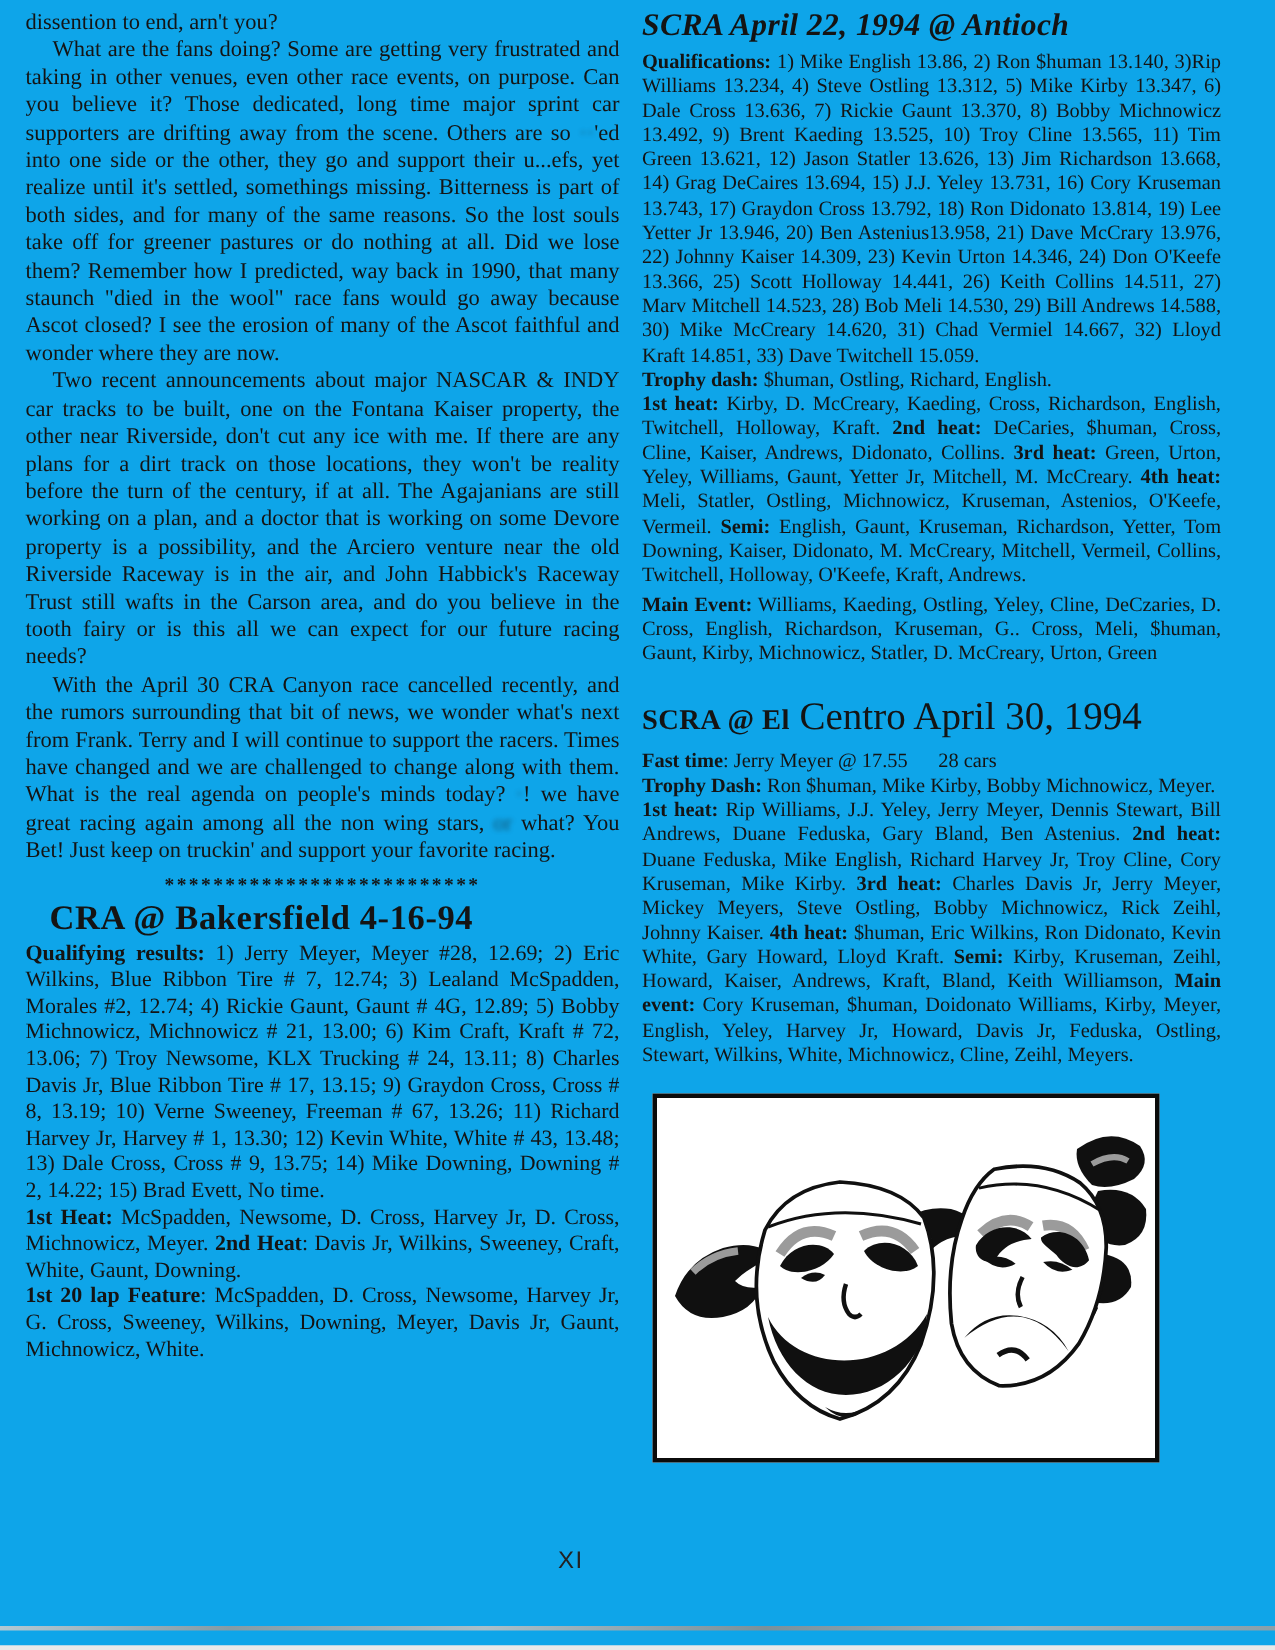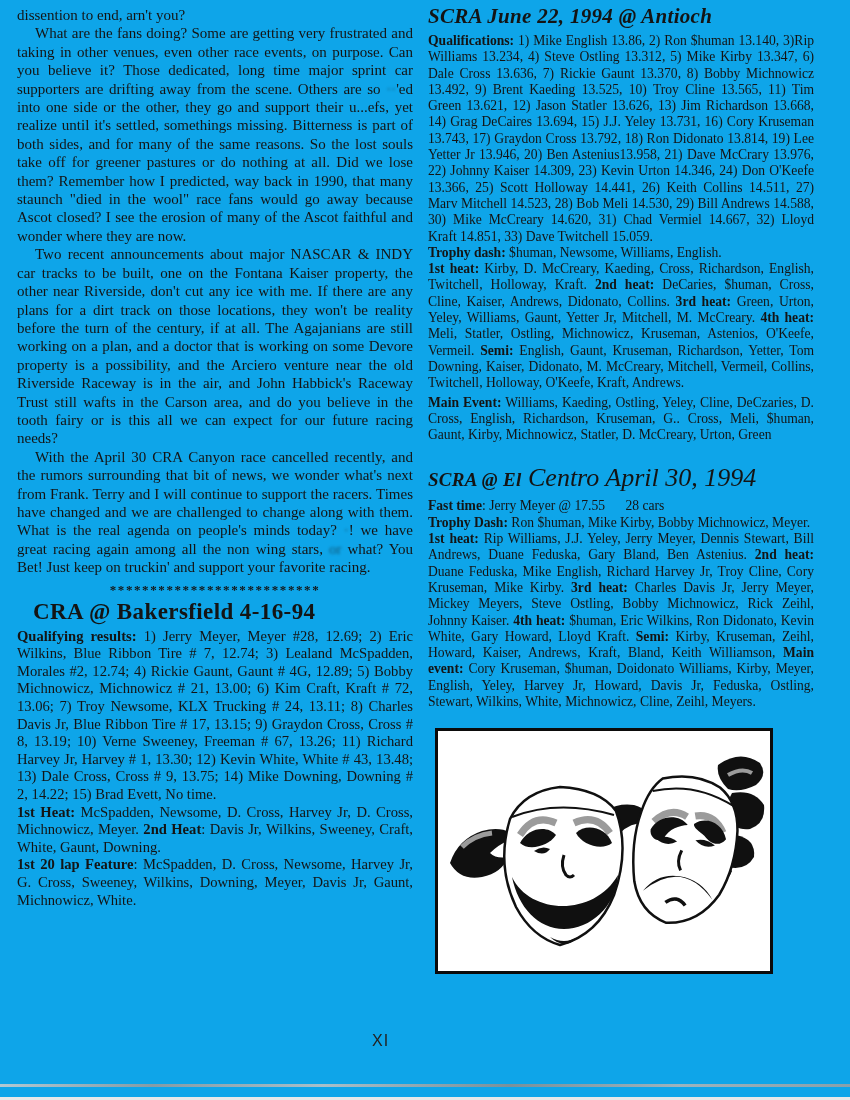--- a/index.html
+++ b/index.html
@@ -12,21 +12,21 @@
   p{margin:0;}
   .lp{font-size:15px;line-height:18.4px;text-align:justify;}
   .ind{text-indent:18px;}
   .divider{text-align:center;font-weight:bold;font-size:13px;letter-spacing:1.6px;margin:5px 0 1px;}
   .h-bak{font-weight:bold;font-size:23px;line-height:26px;margin:0 16px 3px;letter-spacing:.4px;}
   .bp{font-size:14.6px;line-height:17.6px;text-align:justify;}
 
   .h-ant{font-weight:bold;font-style:italic;font-size:21px;line-height:25px;margin:2px 0 4px;letter-spacing:.3px;}
   .rp{font-size:13.6px;line-height:16.3px;text-align:justify;}
   .mt{margin-top:3px;}
-  .h-elc{font-size:26px;line-height:30px;font-weight:normal;margin:20px 0 3px;white-space:nowrap;font-style:italic;}
+  .h-elc{font-size:26px;line-height:30px;font-weight:normal;margin:20px 0 3px;white-space:nowrap;}
   .h-elc .lead{font-weight:bold;font-size:19px;letter-spacing:.3px;}
 
   .b{font-weight:bold;}
   .smudge{filter:blur(1.8px);opacity:.55;}
 
   .masks-box{margin:18px 0 0 7px;width:332px;height:240px;border:3px solid #0b0b0b;background:#fff;}
   .masks-box svg{display:block;}
 
   .pageno{position:absolute;left:372px;top:1032px;font-family:"Liberation Sans", sans-serif;
           font-size:16px;color:#222;letter-spacing:1px;}
@@ -44,23 +44,23 @@
     <p class="lp ind"><span>Two recent announcements about major NASCAR &amp; INDY car tracks to be built, one on the Fontana Kaiser property, the other near Riverside, don't cut any ice with me. If there are any plans for a dirt track on those locations, they won't be reality before the turn of the century, if at all. The Agajanians are still working on a plan, and a doctor that is working on some Devore property is a possibility, and the Arciero venture near the old Riverside Raceway is in the air, and John Habbick's Raceway Trust still wafts in the Carson area, and do you believe in the tooth fairy or is this all we can expect for our future racing needs?</span></p>
     <p class="lp ind"><span>With the April 30 CRA Canyon race cancelled recently, and the rumors surrounding that bit of news, we wonder what's next from Frank. Terry and I will continue to support the racers. Times have changed and we are challenged to change along with them. What is the real agenda on people's minds today? </span><span class="smudge">·</span><span>! we have great racing again among all the non wing stars, </span><span class="smudge">or</span><span> what? You Bet! Just keep on truckin' and support your favorite racing.</span></p>
     <div class="divider">**************************</div>
     <h2 class="h-bak">CRA @ Bakersfield 4-16-94</h2>
     <p class="bp"><span class="b">Qualifying results:</span><span> 1) Jerry Meyer, Meyer #28, 12.69; 2) Eric Wilkins, Blue Ribbon Tire # 7, 12.74; 3) Lealand McSpadden, Morales #2, 12.74; 4) Rickie Gaunt, Gaunt # 4G, 12.89; 5) Bobby Michnowicz, Michnowicz # 21, 13.00; 6) Kim Craft, Kraft # 72, 13.06; 7) Troy Newsome, KLX Trucking # 24, 13.11; 8) Charles Davis Jr, Blue Ribbon Tire # 17, 13.15; 9) Graydon Cross, Cross # 8, 13.19; 10) Verne Sweeney, Freeman # 67, 13.26; 11) Richard Harvey Jr, Harvey # 1, 13.30; 12) Kevin White, White # 43, 13.48; 13) Dale Cross, Cross # 9, 13.75; 14) Mike Downing, Downing # 2, 14.22; 15) Brad Evett, No time.</span></p>
     <p class="bp"><span class="b">1st Heat:</span><span> McSpadden, Newsome, D. Cross, Harvey Jr, D. Cross, Michnowicz, Meyer. </span><span class="b">2nd Heat</span><span>: Davis Jr, Wilkins, Sweeney, Craft, White, Gaunt, Downing.</span></p>
     <p class="bp"><span class="b">1st 20 lap Feature</span><span>: McSpadden, D. Cross, Newsome, Harvey Jr, G. Cross, Sweeney, Wilkins, Downing, Meyer, Davis Jr, Gaunt, Michnowicz, White.</span></p>
   </div>
 
   <div class="col col-right">
-    <h2 class="h-ant">SCRA June 22, 1994 @ Antioch</h2>
+    <h2 class="h-ant">SCRA April 22, 1994 @ Antioch</h2>
     <p class="rp"><span class="b">Qualifications:</span><span> 1) Mike English 13.86, 2) Ron $human 13.140, 3)Rip Williams 13.234, 4) Steve Ostling 13.312, 5) Mike Kirby 13.347, 6) Dale Cross 13.636, 7) Rickie Gaunt 13.370, 8) Bobby Michnowicz 13.492, 9) Brent Kaeding 13.525, 10) Troy Cline 13.565, 11) Tim Green 13.621, 12) Jason Statler 13.626, 13) Jim Richardson 13.668, 14) Grag DeCaires 13.694, 15) J.J. Yeley 13.731, 16) Cory Kruseman 13.743, 17) Graydon Cross 13.792, 18) Ron Didonato 13.814, 19) Lee Yetter Jr 13.946, 20) Ben Astenius13.958, 21) Dave McCrary 13.976, 22) Johnny Kaiser 14.309, 23) Kevin Urton 14.346, 24) Don O'Keefe 13.366, 25) Scott Holloway 14.441, 26) Keith Collins 14.511, 27) Marv Mitchell 14.523, 28) Bob Meli 14.530, 29) Bill Andrews 14.588, 30) Mike McCreary 14.620, 31) Chad Vermiel 14.667, 32) Lloyd Kraft 14.851, 33) Dave Twitchell 15.059.</span></p>
-    <p class="rp"><span class="b">Trophy dash:</span><span> $human, Newsome, Williams, English.</span></p>
+    <p class="rp"><span class="b">Trophy dash:</span><span> $human, Ostling, Richard, English.</span></p>
     <p class="rp"><span class="b">1st heat:</span><span> Kirby, D. McCreary, Kaeding, Cross, Richardson, English, Twitchell, Holloway, Kraft. </span><span class="b">2nd heat:</span><span> DeCaries, $human, Cross, Cline, Kaiser, Andrews, Didonato, Collins. </span><span class="b">3rd heat:</span><span> Green, Urton, Yeley, Williams, Gaunt, Yetter Jr, Mitchell, M. McCreary. </span><span class="b">4th heat:</span><span> Meli, Statler, Ostling, Michnowicz, Kruseman, Astenios, O'Keefe, Vermeil. </span><span class="b">Semi:</span><span> English, Gaunt, Kruseman, Richardson, Yetter, Tom Downing, Kaiser, Didonato, M. McCreary, Mitchell, Vermeil, Collins, Twitchell, Holloway, O'Keefe, Kraft, Andrews.</span></p>
     <p class="rp mt"><span class="b">Main Event:</span><span> Williams, Kaeding, Ostling, Yeley, Cline, DeCzaries, D. Cross, English, Richardson, Kruseman, G.. Cross, Meli, $human, Gaunt, Kirby, Michnowicz, Statler, D. McCreary, Urton, Green</span></p>
 
     <h2 class="h-elc"><span class="lead">SCRA @ El</span><span> Centro April 30, 1994</span></h2>
     <p class="rp"><span class="b">Fast time</span><span>: Jerry Meyer @ 17.55&nbsp;&nbsp;&nbsp;&nbsp;&nbsp;&nbsp;28 cars</span></p>
     <p class="rp"><span class="b">Trophy Dash:</span><span> Ron $human, Mike Kirby, Bobby Michnowicz, Meyer.</span></p>
     <p class="rp"><span class="b">1st heat:</span><span> Rip Williams, J.J. Yeley, Jerry Meyer, Dennis Stewart, Bill Andrews, Duane Feduska, Gary Bland, Ben Astenius. </span><span class="b">2nd heat:</span><span> Duane Feduska, Mike English, Richard Harvey Jr, Troy Cline, Cory Kruseman, Mike Kirby. </span><span class="b">3rd heat:</span><span> Charles Davis Jr, Jerry Meyer, Mickey Meyers, Steve Ostling, Bobby Michnowicz, Rick Zeihl, Johnny Kaiser. </span><span class="b">4th heat:</span><span> $human, Eric Wilkins, Ron Didonato, Kevin White, Gary Howard, Lloyd Kraft. </span><span class="b">Semi:</span><span> Kirby, Kruseman, Zeihl, Howard, Kaiser, Andrews, Kraft, Bland, Keith Williamson, </span><span class="b">Main event:</span><span> Cory Kruseman, $human, Doidonato Williams, Kirby, Meyer, English, Yeley, Harvey Jr, Howard, Davis Jr, Feduska, Ostling, Stewart, Wilkins, White, Michnowicz, Cline, Zeihl, Meyers.</span></p>
 
     <div class="masks-box">
       <svg width="332" height="240" viewBox="0 0 332 240" role="img" aria-label="Comedy and tragedy theater masks">

